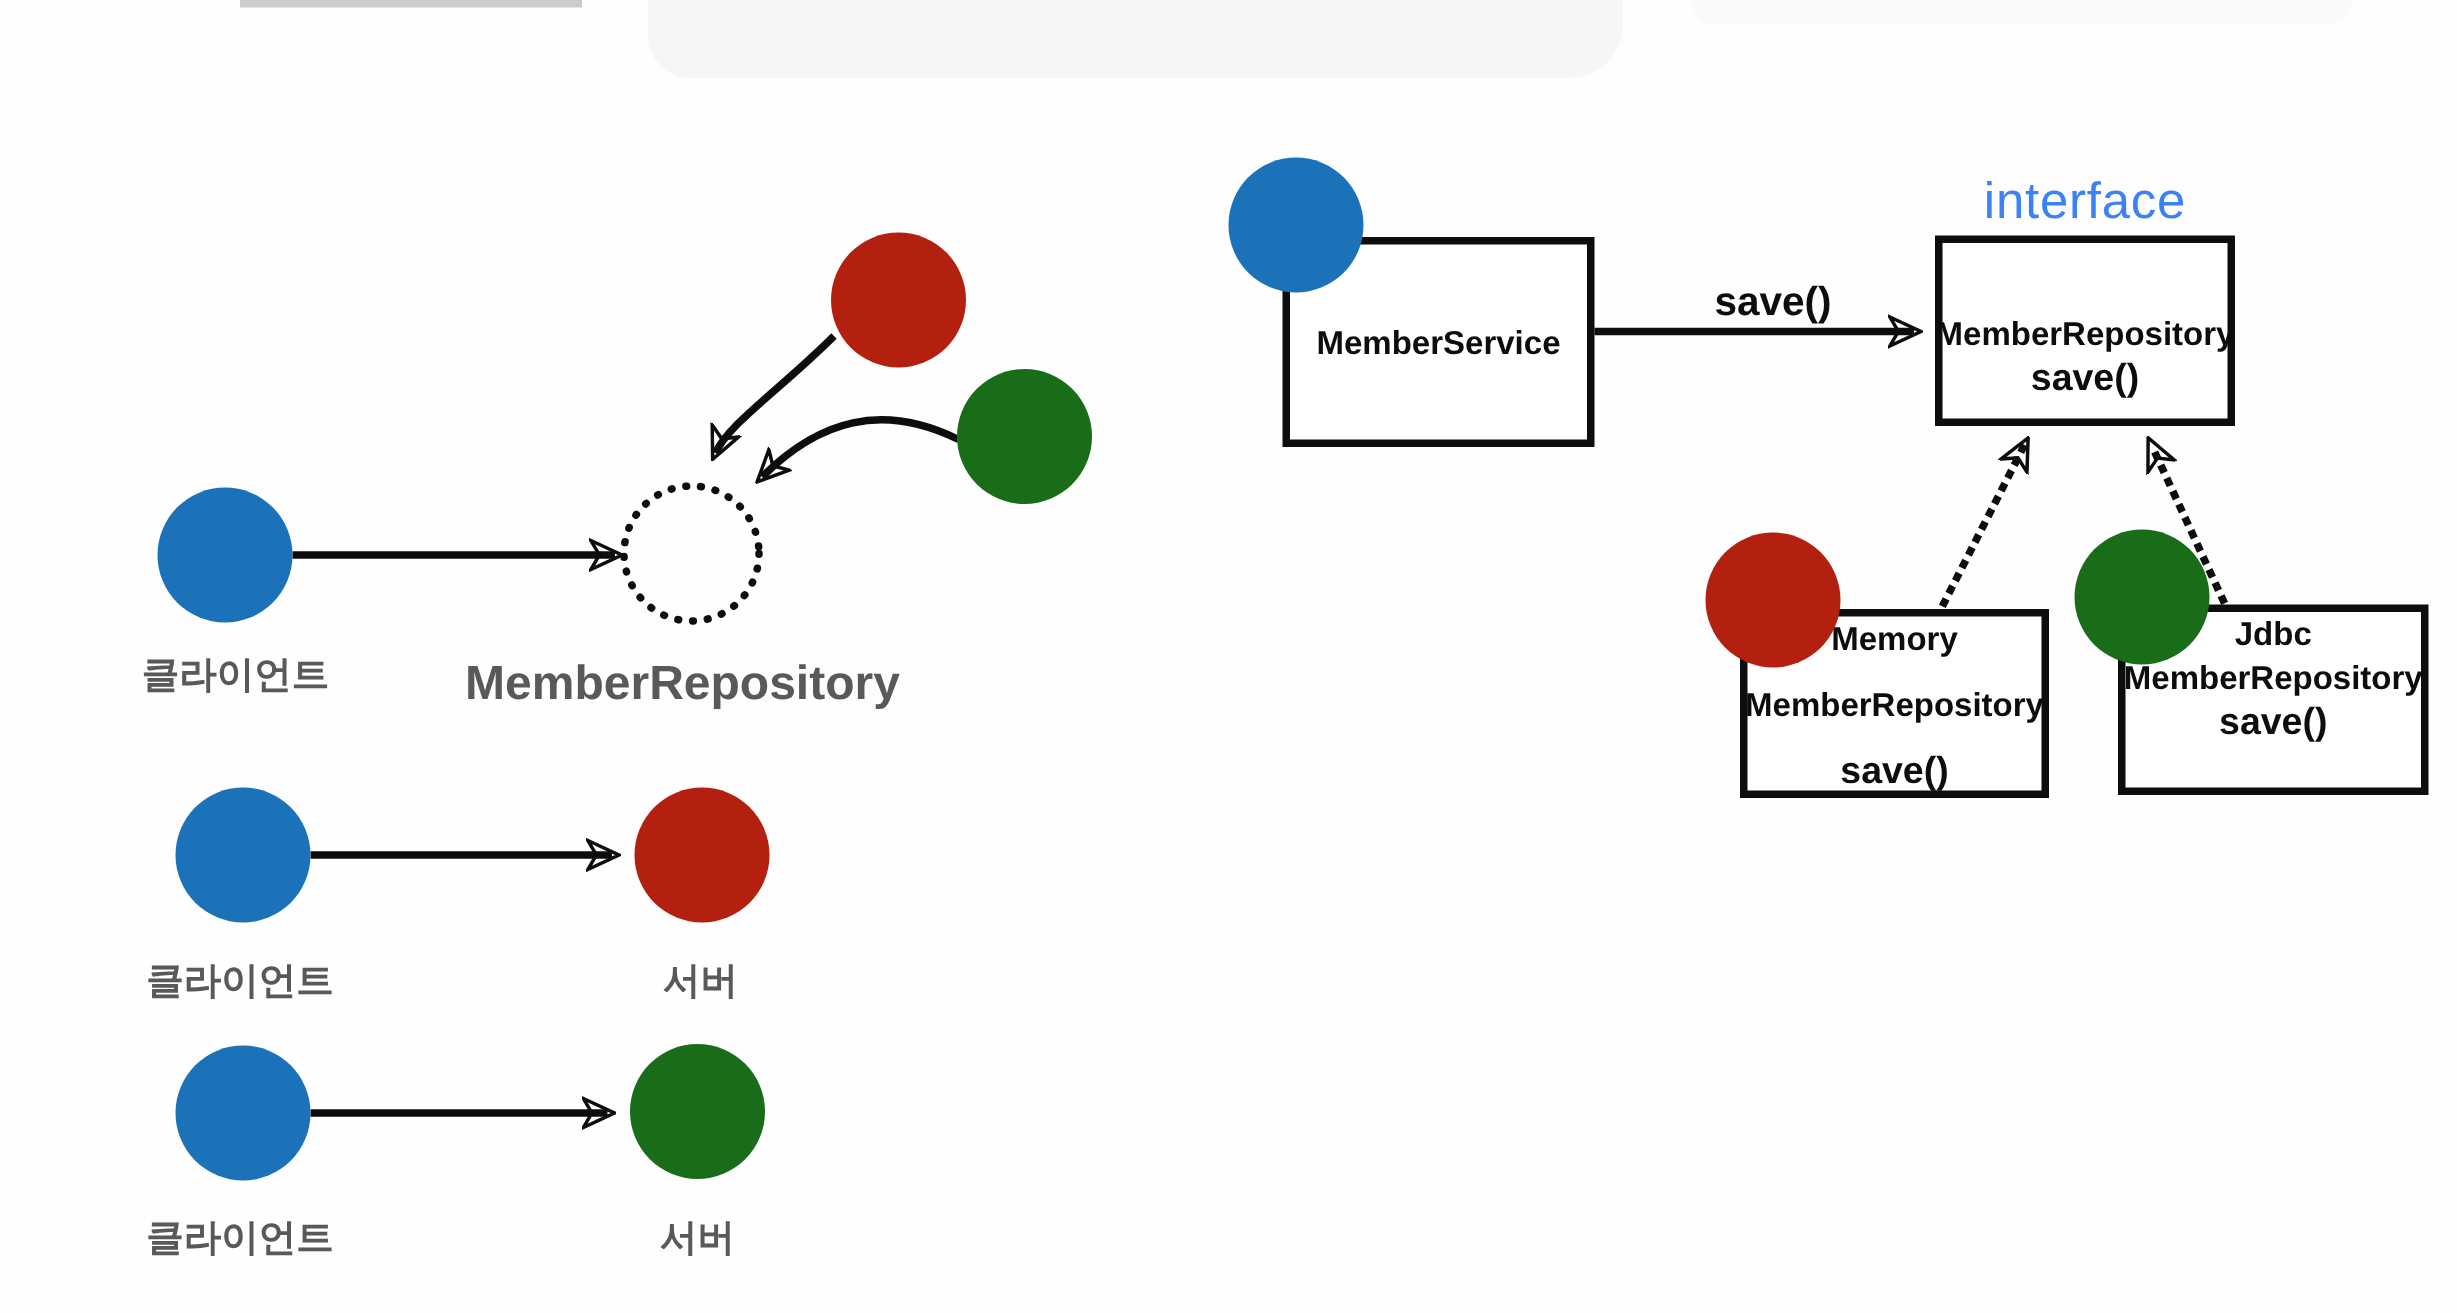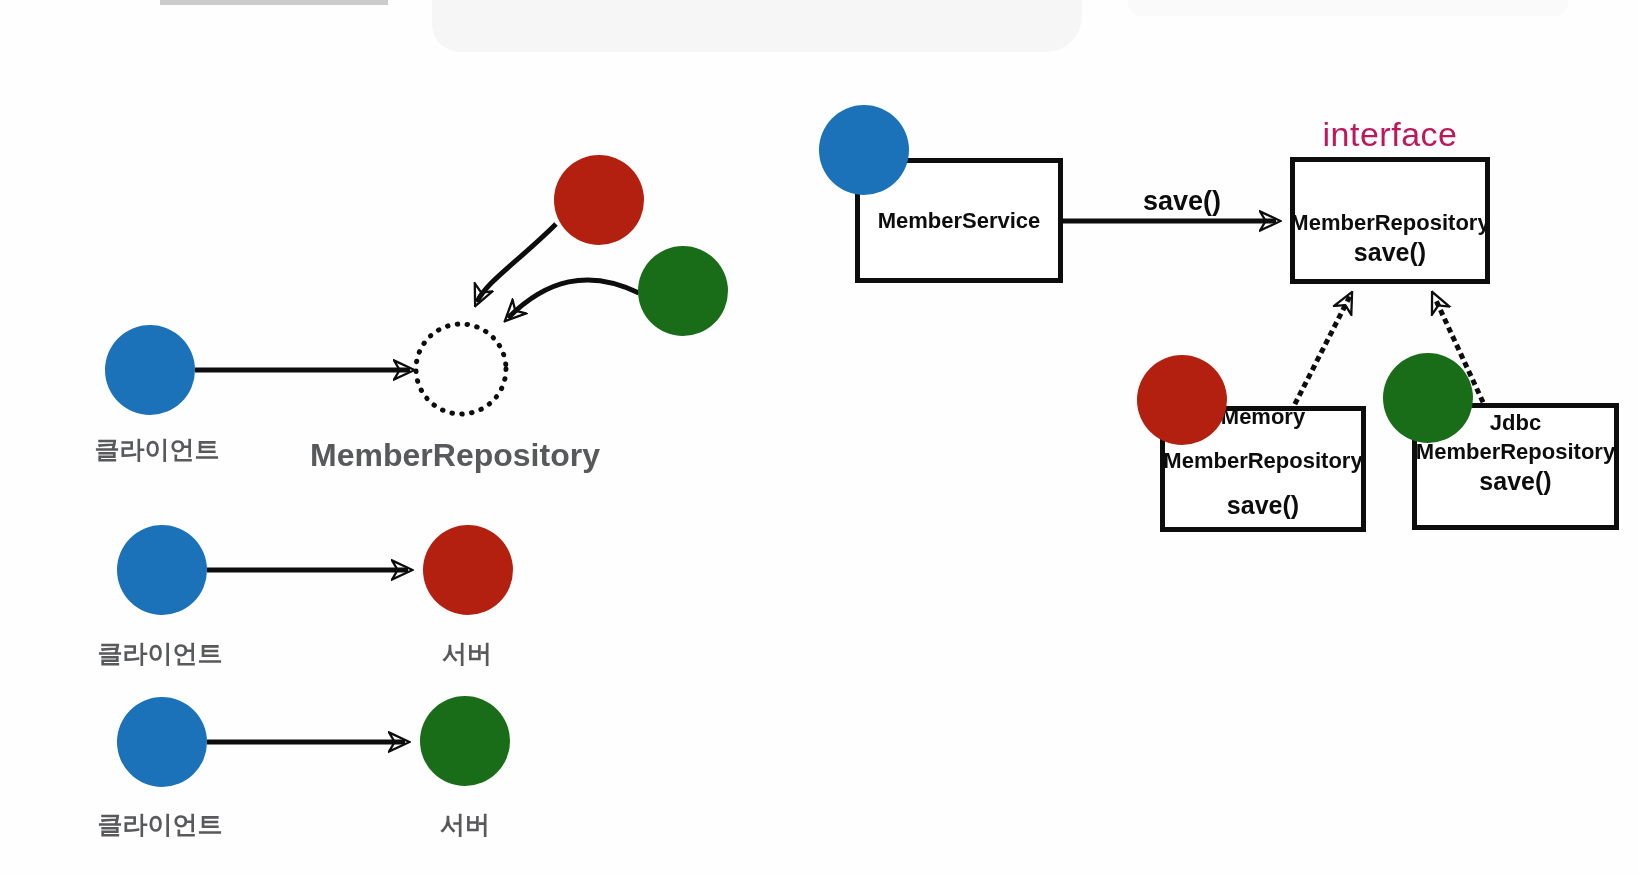--- a/index.html
+++ b/index.html
@@ -19,37 +19,37 @@
   .red{background:#B3200F;}
   .green{background:#196D18;}
 
   .uml-box{
     position:absolute;background:#fff;border:5px solid #0d0d0d;box-sizing:border-box;
     display:flex;flex-direction:column;align-items:center;z-index:1;
     color:#0d0d0d;font-weight:bold;text-align:center;
   }
   .uml-box .bname{font-size:22px;line-height:29px;}
   .uml-box .bmethod{font-size:25px;line-height:30px;}
-  #box-member-service{left:855px;top:158px;width:208px;height:125px;justify-content:center;}
+  #box-member-service{left:855px;top:158px;width:208px;height:140px;justify-content:center;}
   #box-member-repository{left:1290px;top:157px;width:200px;height:127px;justify-content:flex-end;padding-bottom:12px;}
-  #box-memory-repo{left:1160px;top:406px;width:206px;height:126px;justify-content:flex-end;padding-bottom:7px;gap:15px;}
+  #box-memory-repo{left:1160px;top:406px;width:206px;height:126px;justify-content:space-between;padding-bottom:7px;gap:15px;}
   #box-jdbc-repo{left:1412px;top:403px;width:207px;height:127px;padding-bottom:7px;}
 
   .lbl{position:absolute;z-index:4;text-align:center;font-weight:bold;color:#58595B;}
   .lbl-kr{font-size:25px;}
   .lbl-repo{font-size:32px;}
   #lbl-client-1{left:47px;top:433px;width:220px;}
   #lbl-member-repository{left:295px;top:437px;width:320px;}
   #lbl-client-2{left:50px;top:637px;width:220px;}
   #lbl-server-2{left:407px;top:637px;width:120px;}
   #lbl-client-3{left:50px;top:808px;width:220px;}
   #lbl-server-3{left:405px;top:808px;width:120px;}
 
   #lbl-interface{position:absolute;left:1290px;top:115px;width:200px;text-align:center;
-    font-size:34px;font-weight:400;color:#be185d;z-index:4;letter-spacing:.5px;}
+    font-size:34px;font-weight:400;color:#3b82f6;z-index:4;letter-spacing:.5px;}
   #lbl-save-call{position:absolute;left:1102px;top:186px;width:160px;text-align:center;
     font-size:27px;font-weight:bold;color:#0d0d0d;z-index:4;}
 
   #arrow-layer{position:absolute;left:0;top:0;width:1638px;height:875px;z-index:2;}
   #arrow-layer path,#arrow-layer line,#arrow-layer circle{fill:none;stroke:#0d0d0d;}
 </style>
 </head>
 <body>
 
 <div id="canvas">

